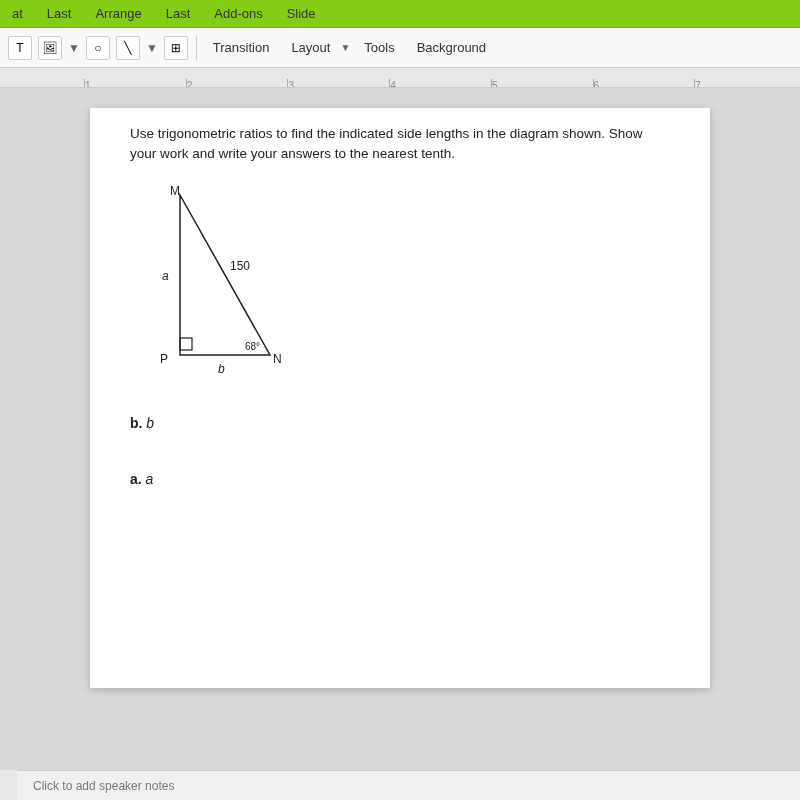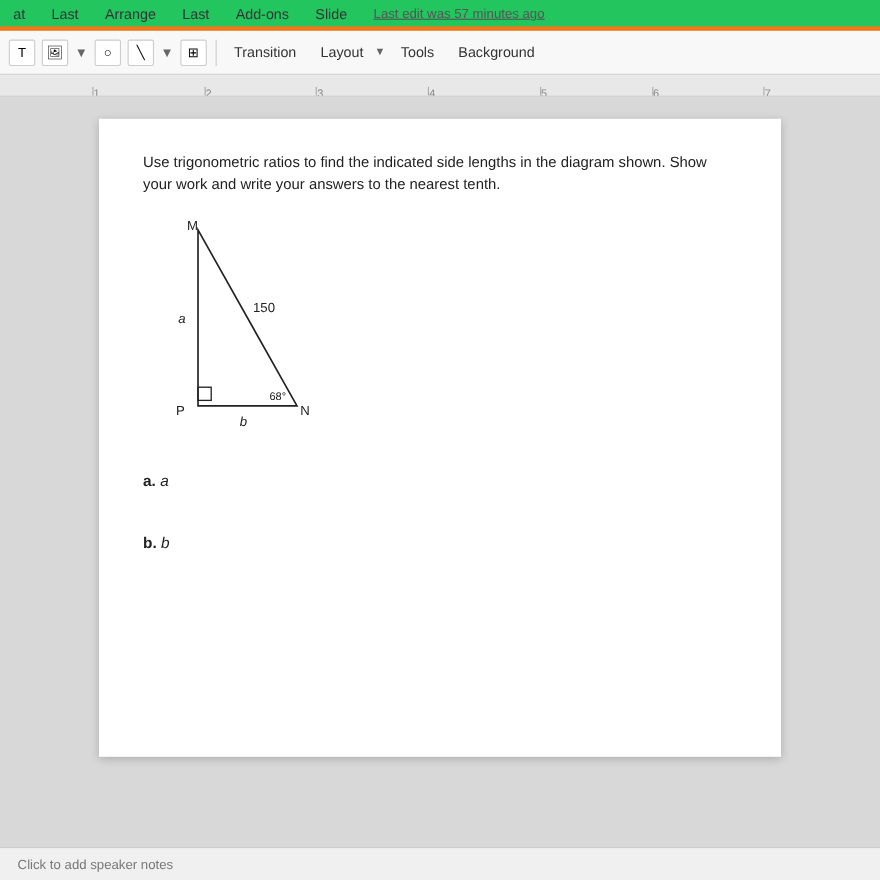--- a/index.html
+++ b/index.html
@@ -7,22 +7,22 @@
       width: 800px;
       height: 800px;
       overflow: hidden;
       font-family: Arial, sans-serif;
       background: #e8e8e8;
     }
 
     
     .menu-bar {
       height: 28px;
-      background: #22c55e;
-      border-bottom: 4px solid #f97316;
+      background: #84cc16;
+      border-bottom: 1px solid #f97316;
       display: flex;
       align-items: center;
       padding: 0 8px;
       gap: 16px;
       font-size: 13px;
       color: #333;
     }
     .menu-bar span {
       cursor: pointer;
       padding: 2px 4px;
@@ -117,21 +117,21 @@
       align-items: flex-start;
       padding: 20px 40px;
     }
 
     
     .slide {
       background: #fff;
       width: 620px;
       min-height: 580px;
       box-shadow: 0 2px 8px rgba(0,0,0,0.2);
-      padding: 30px 40px;
+      padding: 16px 40px;
       position: relative;
     }
 
     .slide-text {
       font-size: 13.5px;
       color: #222;
       line-height: 1.5;
       margin-bottom: 20px;
     }
 
@@ -163,33 +163,33 @@
     .speaker-notes {
       height: 30px;
       background: #f0f0f0;
       border-top: 1px solid #ccc;
       display: flex;
       align-items: center;
       padding: 0 16px;
       font-size: 12px;
       color: #777;
       cursor: text;
+      margin-left: 17px;
     }
   </style>
 </head>
 <body>
 
 <div class="menu-bar">
   <span>at</span>
   <span>Last</span>
   <span>Arrange</span>
   <span>Last</span>
   <span>Add-ons</span>
   <span>Slide</span>
-  <span class="last-edit">Last edit was 57 minutes ago</span>
 </div>
 
 <div class="toolbar">
   <div class="toolbar-icon" title="Text">T</div>
   <div class="toolbar-icon" title="Image">🖼</div>
   <span style="font-size:12px;color:#666;">▼</span>
   <div class="toolbar-icon">○</div>
   <div class="toolbar-icon">╲</div>
   <span style="font-size:12px;color:#666;">▼</span>
   <div class="toolbar-icon">⊞</div>
@@ -236,24 +236,24 @@
         <text x="78" y="188" font-size="12" fill="#222" font-family="Arial" font-style="italic">b</text>
 
         <text x="90" y="85" font-size="12" fill="#222" font-family="Arial">150</text>
 
         <text x="105" y="165" font-size="10" fill="#222" font-family="Arial">68°</text>
       </svg>
     </div>
 
     <div class="answer-section">
       <div class="answer-item">
-        <span class="answer-label">a. </span><span class="answer-italic">a</span>
+        <span class="answer-label">b. </span><span class="answer-italic">b</span>
       </div>
       <div class="answer-item">
-        <span class="answer-label">b. </span><span class="answer-italic">b</span>
+        <span class="answer-label">a. </span><span class="answer-italic">a</span>
       </div>
     </div>
   </div>
 </div>
 
 <div class="speaker-notes">
   <span>Click to add speaker notes</span>
 </div>
 
 </body></html>

